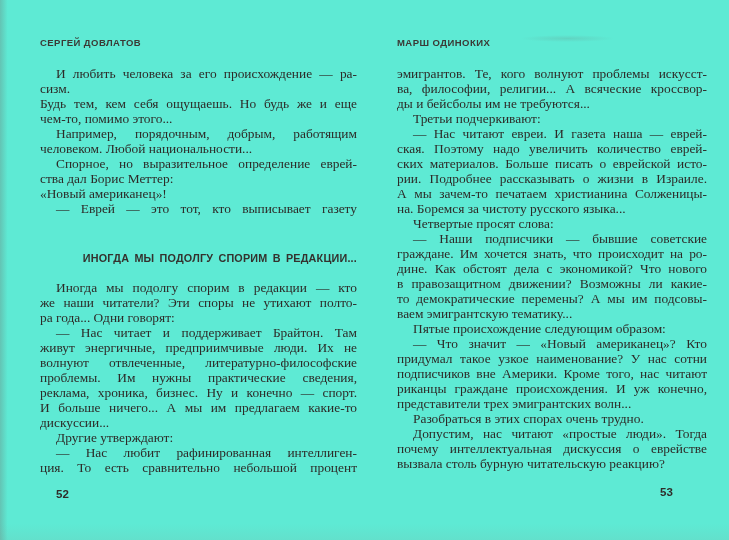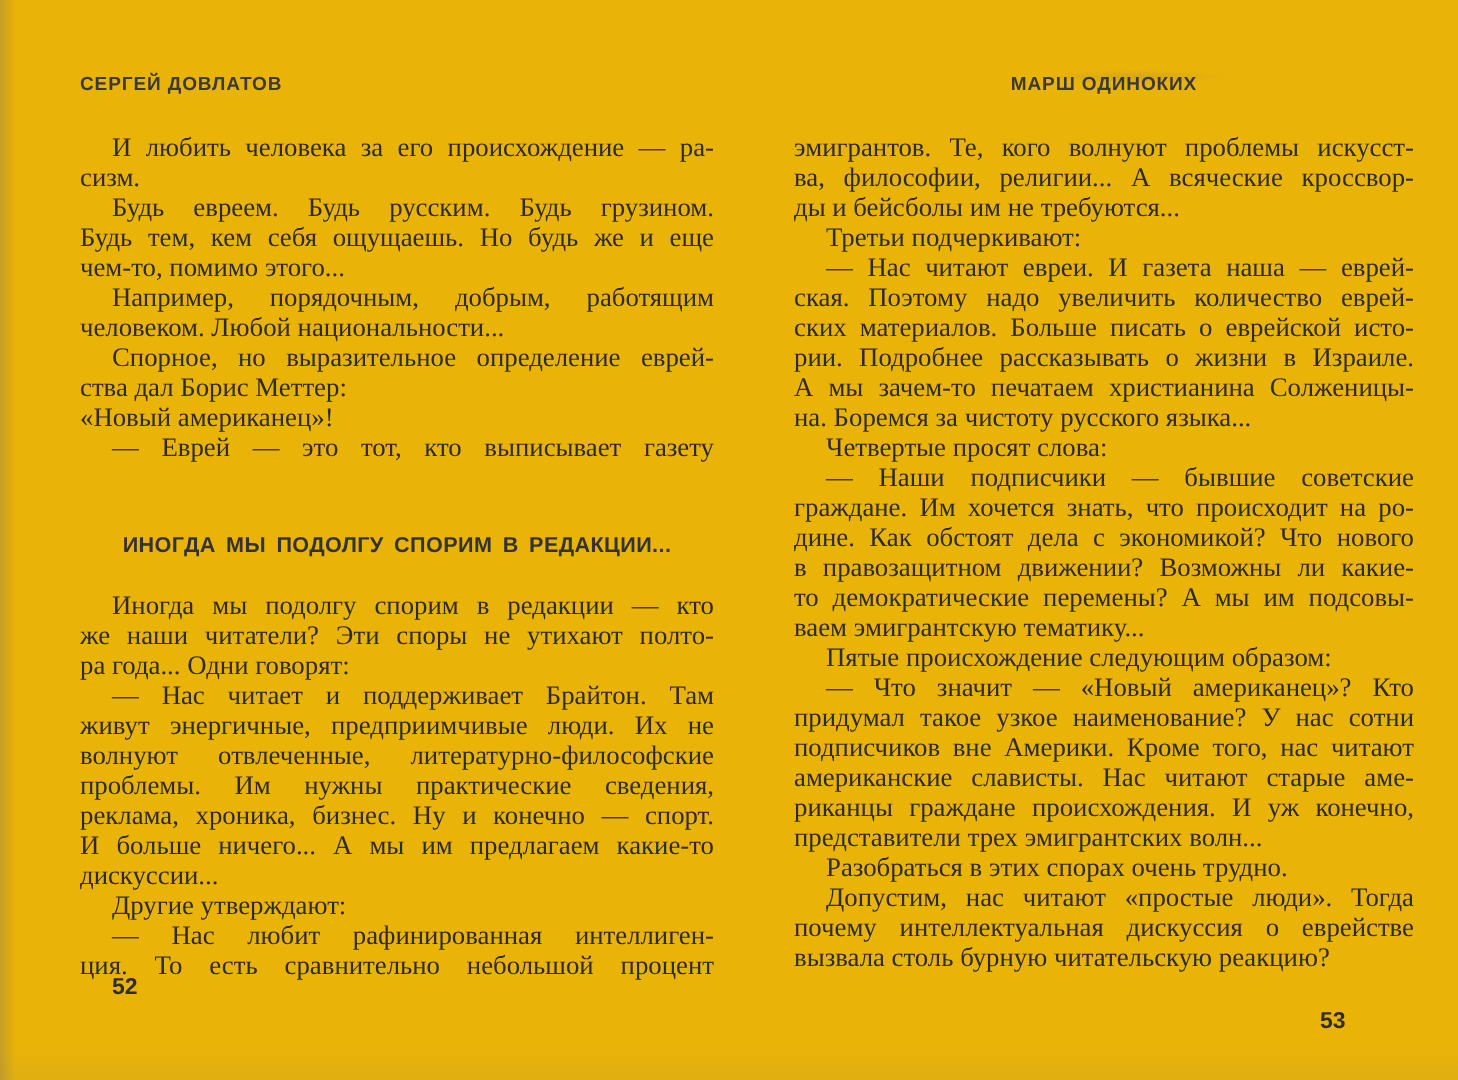--- a/index.html
+++ b/index.html
@@ -1,18 +1,18 @@
 <!DOCTYPE html>
 <html><head>
 <meta charset="utf-8">
 <style>
   html,body{margin:0;padding:0;background:#e9e8e5;}
   .spread{
     position:relative;width:729px;height:540px;overflow:hidden;
-    background:#eab308;
+    background:#5eead4;
     font-family:"Liberation Serif","DejaVu Serif",serif;
     color:#2d2b28;
   }
   .scan-edge-left{
     position:absolute;left:0;top:0;width:9px;height:540px;
     background:linear-gradient(90deg,rgba(110,108,104,0.30),rgba(110,108,104,0) 85%);
     pointer-events:none;
   }
   .scan-edge-bottom{
     position:absolute;left:0;bottom:0;width:729px;height:16px;
@@ -25,62 +25,61 @@
     pointer-events:none;
   }
   .page{position:absolute;top:37px;}
   .page.left{left:40px;width:317px;}
   .page.right{left:397px;width:310px;}
   .running-header{
     font-family:"Liberation Sans","DejaVu Sans",sans-serif;
     font-size:9.5px;font-weight:700;letter-spacing:0.45px;
     color:#3b3935;height:12px;line-height:12px;white-space:nowrap;
   }
-  .page.right .running-header{text-align:center;}
+  .page.right .running-header{text-align:left;}
   .page-body{margin-top:17px;}
   .line{
     height:15px;line-height:15px;font-size:13.4px;
     overflow:hidden;white-space:nowrap;
   }
   .line.jl{
     text-align:justify;text-align-last:justify;white-space:normal;
   }
   .line.indent{padding-left:16px;}
   .section-heading{
     margin:34px 0 14px 0;height:16px;line-height:16px;
-    text-align:center;
+    text-align:right;
     font-family:"Liberation Sans","DejaVu Sans",sans-serif;
     font-weight:700;font-size:10.8px;letter-spacing:0.2px;word-spacing:2px;
     color:#34322e;white-space:nowrap;
   }
   .pagenum{
     position:absolute;
     font-family:"Liberation Sans","DejaVu Sans",sans-serif;
     font-weight:700;font-size:11.5px;color:#2f2d2a;
   }
   .pn-left{left:56px;top:488px;}
-  .pn-right{left:660px;top:505px;}
+  .pn-right{left:660px;top:486px;}
 </style>
 </head>
 <body>
 
 <div class="spread">
   <div class="scan-edge-left"></div>
   <div class="scan-edge-bottom"></div>
   <div class="scan-smudge"></div>
 
   <section class="page left">
     <div class="running-header">СЕРГЕЙ ДОВЛАТОВ</div>
     <div class="page-body">
         <div class="para">
           <div class="line jl indent">И любить человека за его происхождение — ра-</div>
           <div class="line">сизм.</div>
         </div>
         <div class="para">
-          <div class="line jl indent">Будь евреем. Будь русским. Будь грузином.</div>
           <div class="line jl">Будь тем, кем себя ощущаешь. Но будь же и еще</div>
           <div class="line">чем-то, помимо этого...</div>
         </div>
         <div class="para">
           <div class="line jl indent">Например, порядочным, добрым, работящим</div>
           <div class="line">человеком. Любой национальности...</div>
         </div>
         <div class="para">
           <div class="line jl indent">Спорное, но выразительное определение еврей-</div>
           <div class="line">ства дал Борис Меттер:</div>
@@ -144,21 +143,20 @@
           <div class="line jl">то демократические перемены? А мы им подсовы-</div>
           <div class="line">ваем эмигрантскую тематику...</div>
         </div>
         <div class="para">
           <div class="line indent">Пятые происхождение следующим образом:</div>
         </div>
         <div class="para">
           <div class="line jl indent">— Что значит — «Новый американец»? Кто</div>
           <div class="line jl">придумал такое узкое наименование? У нас сотни</div>
           <div class="line jl">подписчиков вне Америки. Кроме того, нас читают</div>
-          <div class="line jl">американские слависты. Нас читают старые аме-</div>
           <div class="line jl">риканцы граждане происхождения. И уж конечно,</div>
           <div class="line">представители трех эмигрантских волн...</div>
         </div>
         <div class="para">
           <div class="line indent">Разобраться в этих спорах очень трудно.</div>
         </div>
         <div class="para">
           <div class="line jl indent">Допустим, нас читают «простые люди». Тогда</div>
           <div class="line jl">почему интеллектуальная дискуссия о еврействе</div>
           <div class="line">вызвала столь бурную читательскую реакцию?</div>

